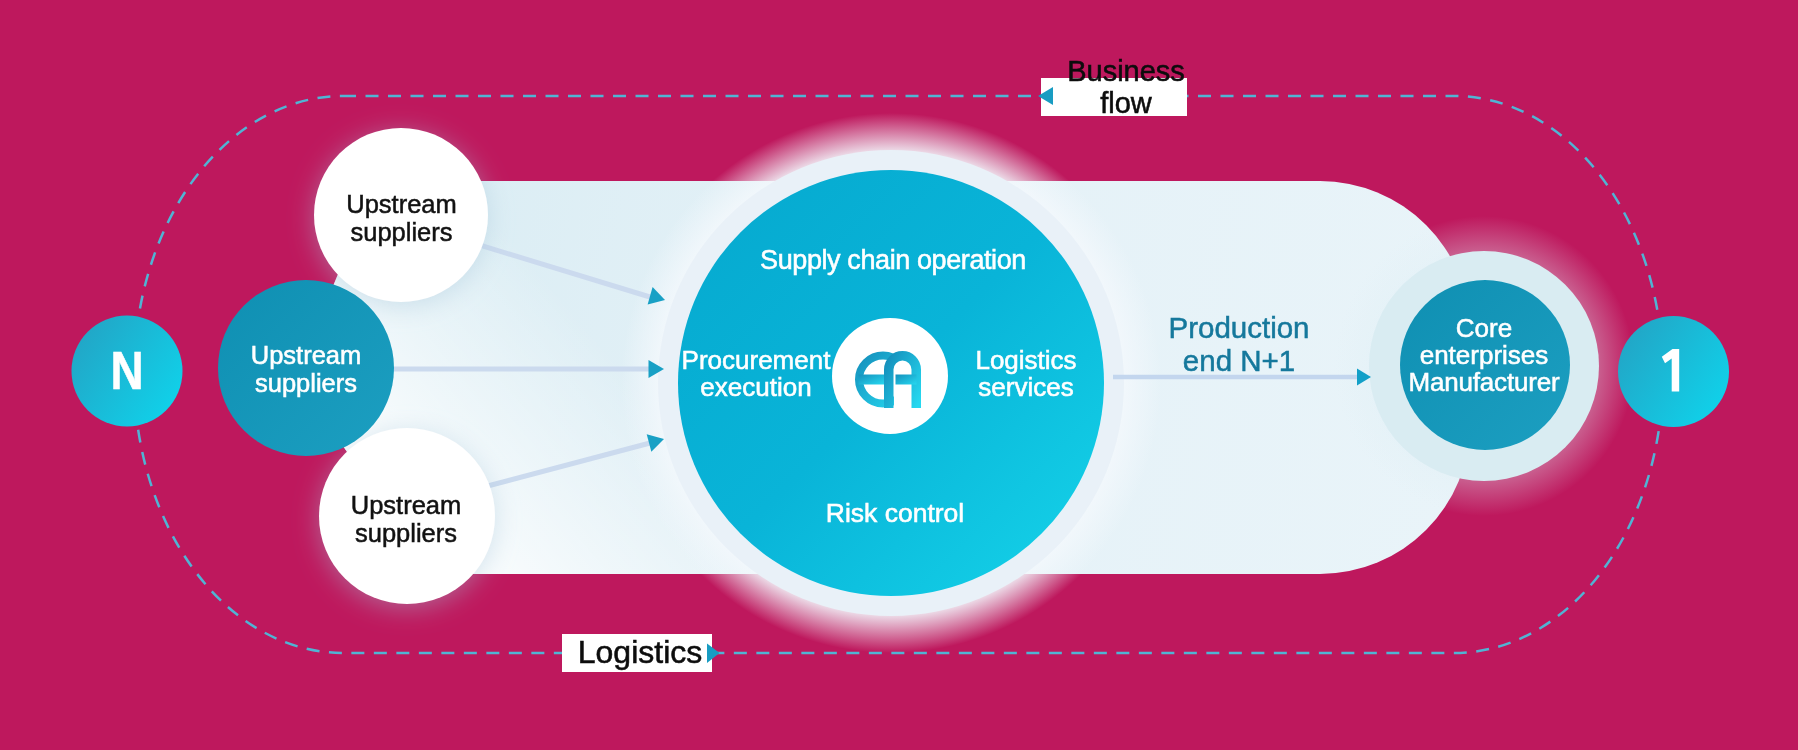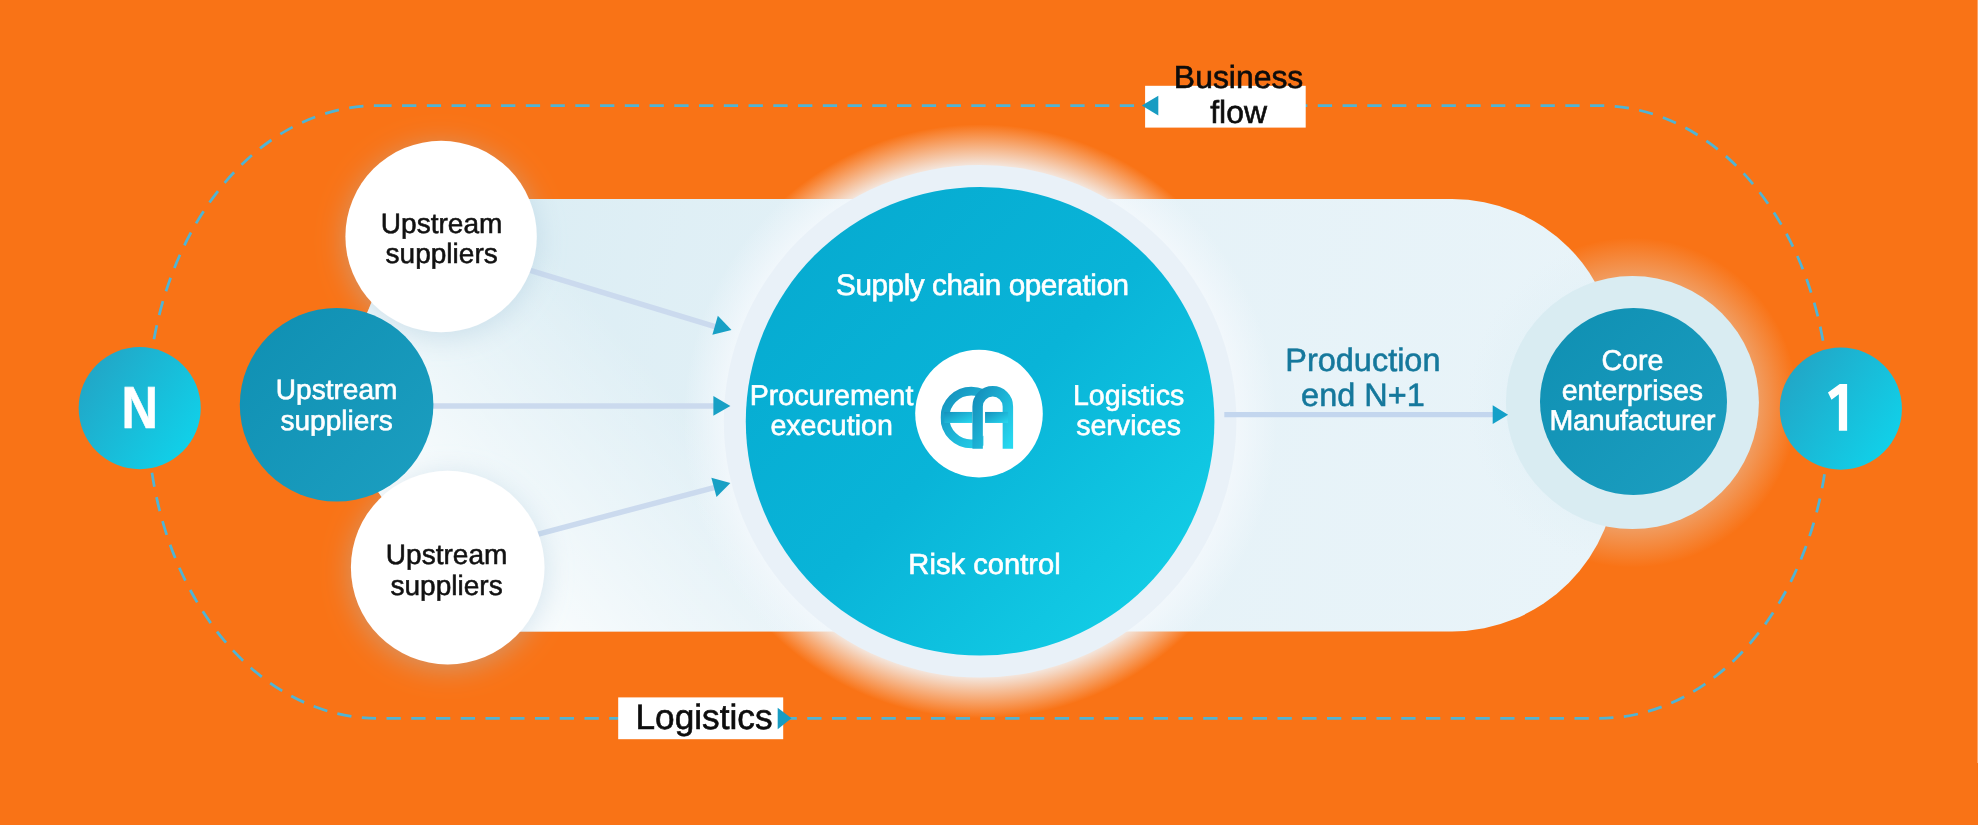--- a/index.html
+++ b/index.html
@@ -1,16 +1,16 @@
 <!DOCTYPE html>
 <html><head>
 <meta charset="utf-8">
 <style>
   html,body{margin:0;padding:0;background:#ffffff;}
-  .stage{position:relative;width:1798px;height:750px;overflow:hidden;background:#f97316;
+  .stage{position:relative;width:1798px;height:750px;overflow:hidden;background:#be185d;
          font-family:"Liberation Sans",sans-serif;}
   svg text{font-family:"Liberation Sans",sans-serif;paint-order:stroke fill;}
   svg text[fill="#ffffff"]{stroke:#ffffff;stroke-width:0.55px;}
   svg text[fill="#111111"]{stroke:#111111;stroke-width:0.5px;}
   svg text[fill="#0c0c0c"]{stroke:#0c0c0c;stroke-width:0.55px;}
   svg text[fill="#15789c"]{stroke:#15789c;stroke-width:0.5px;}
 </style>
 </head>
 <body>
 <div class="stage">

